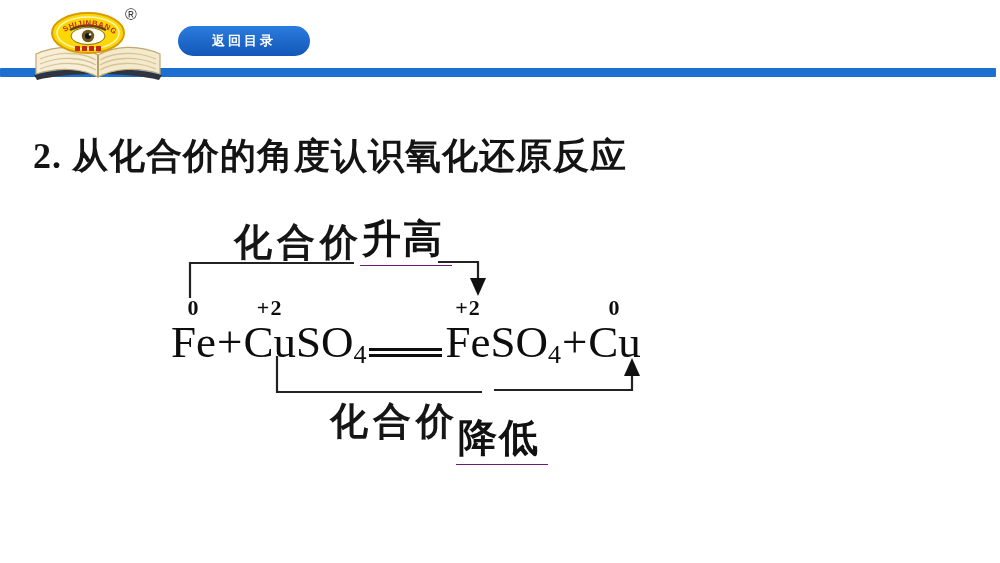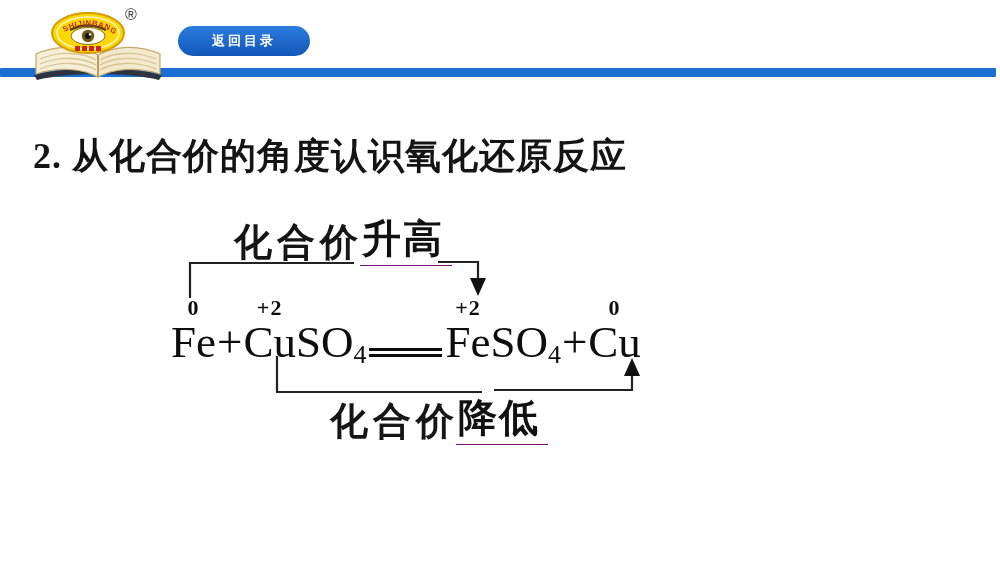--- a/index.html
+++ b/index.html
@@ -36,21 +36,21 @@
     font-family:"Liberation Serif","DejaVu Serif",serif;line-height:1.15;
   }
   .dlabel .prefix{font-size:38px;font-weight:600;letter-spacing:5px;}
   .answer{
     font-size:39px;font-weight:900;letter-spacing:2px;color:#111;
     border-bottom:1px solid #701a75;padding:0 8px 3px 2px;
   }
   .inc-label{left:234px;top:221px;}
   .inc-answer{position:absolute;left:360px;top:217px;z-index:2;}
   .dec-label{left:330px;top:400px;}
-  .dec-answer{position:absolute;left:456px;top:396px;z-index:2;}
+  .dec-answer{position:absolute;left:456px;top:416px;z-index:2;}
   
   .equation{
     position:absolute;left:171px;top:288px;z-index:2;
     display:flex;align-items:baseline;
     font-family:"Liberation Serif","DejaVu Serif",serif;
     font-size:45px;color:#0d0d0d;line-height:1.16;white-space:nowrap;
   }
   .chem{position:relative;display:inline-block;padding-top:28px;}
   .head{position:relative;display:inline-block;}
   .val{

